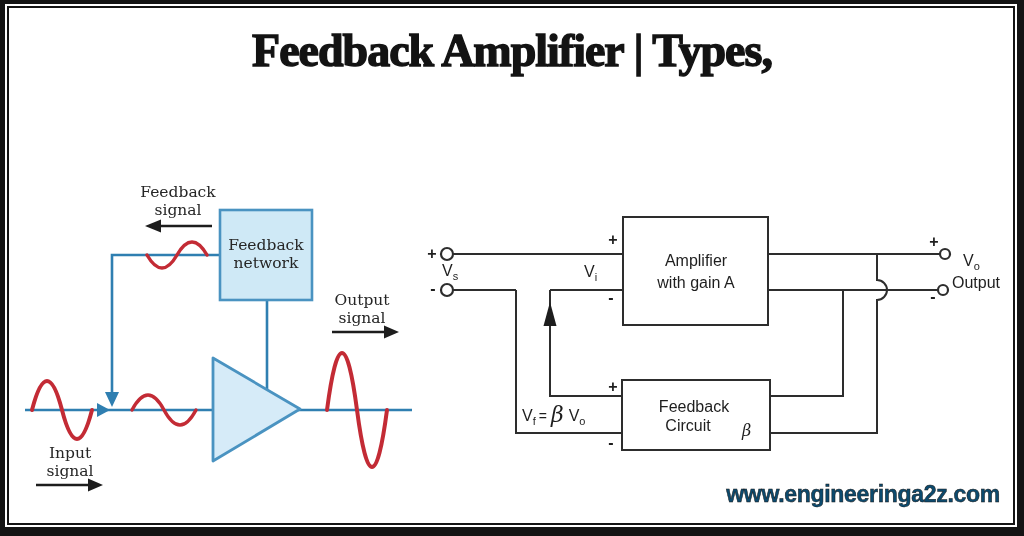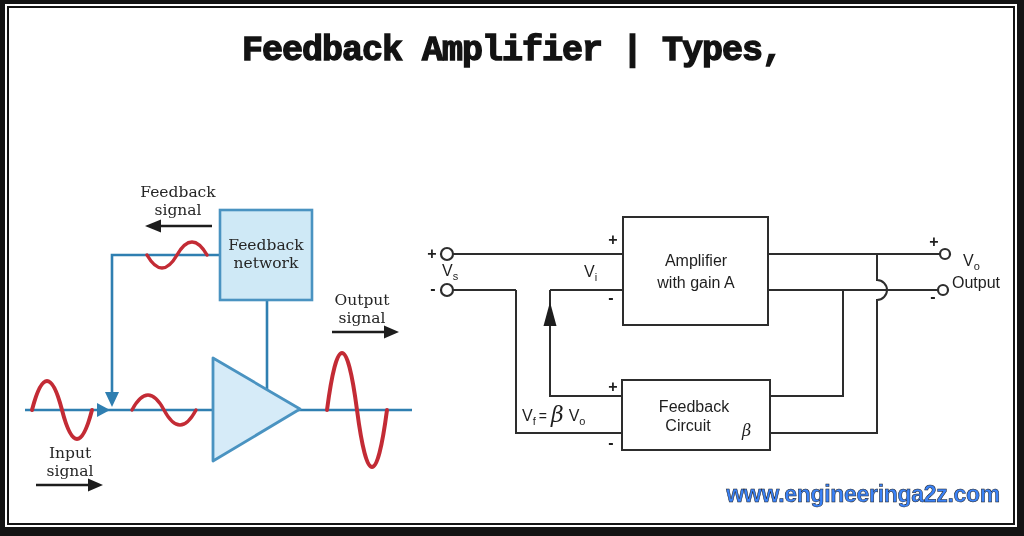--- a/index.html
+++ b/index.html
@@ -3,24 +3,24 @@
 <meta charset="utf-8">
 <style>
   html,body{margin:0;padding:0;background:#e8e8e8;}
   .canvas{position:relative;width:1024px;height:536px;background:#ffffff;overflow:hidden;
           font-family:"Liberation Sans",sans-serif;}
   .frame-outer{position:absolute;inset:0;border-top:4px solid #141414;border-left:5px solid #141414;
                border-right:7px solid #141414;border-bottom:9px solid #141414;pointer-events:none;z-index:5;}
   .frame-inner{position:absolute;top:6px;left:7px;right:9px;bottom:11px;border:2px solid #141414;
                pointer-events:none;z-index:5;}
   .title{position:absolute;top:14px;left:0;right:0;text-align:center;z-index:2;
-         font-family:Liberation Mono, monospace;font-weight:700;font-size:35px;line-height:74px;
+         font-family:Liberation Serif, serif;font-weight:700;font-size:46px;line-height:74px;
          color:#131313;letter-spacing:-1px;-webkit-text-stroke:1.4px #131313;}
   .website{position:absolute;top:481px;right:24px;z-index:2;font-weight:700;font-size:23px;
-           color:#3b82f6;letter-spacing:-0.3px;text-align:right;-webkit-text-stroke:0.5px #191919;}
+           color:#0c4a6e;letter-spacing:-0.3px;text-align:right;-webkit-text-stroke:0.5px #191919;}
   .diagram-layer{position:absolute;left:0;top:0;width:1024px;height:536px;z-index:1;}
   
   .bw{stroke:#2f7fb1;stroke-width:2.6;fill:none;}
   .bfill{fill:#2f7fb1;}
   .lbox{fill:#cfe9f6;stroke:#4a93c1;stroke-width:2.6;}
   .ltri{fill:#d6ebf8;stroke:#4a93c1;stroke-width:2.8;stroke-linejoin:round;}
   .wave{stroke:#c32b35;fill:none;stroke-linecap:round;}
   .lt{font-family:"DejaVu Serif",serif;font-size:15.5px;fill:#262626;text-anchor:middle;}
   .karrow{stroke:#1d1d1d;stroke-width:2.6;}
   .kfill{fill:#1d1d1d;}

